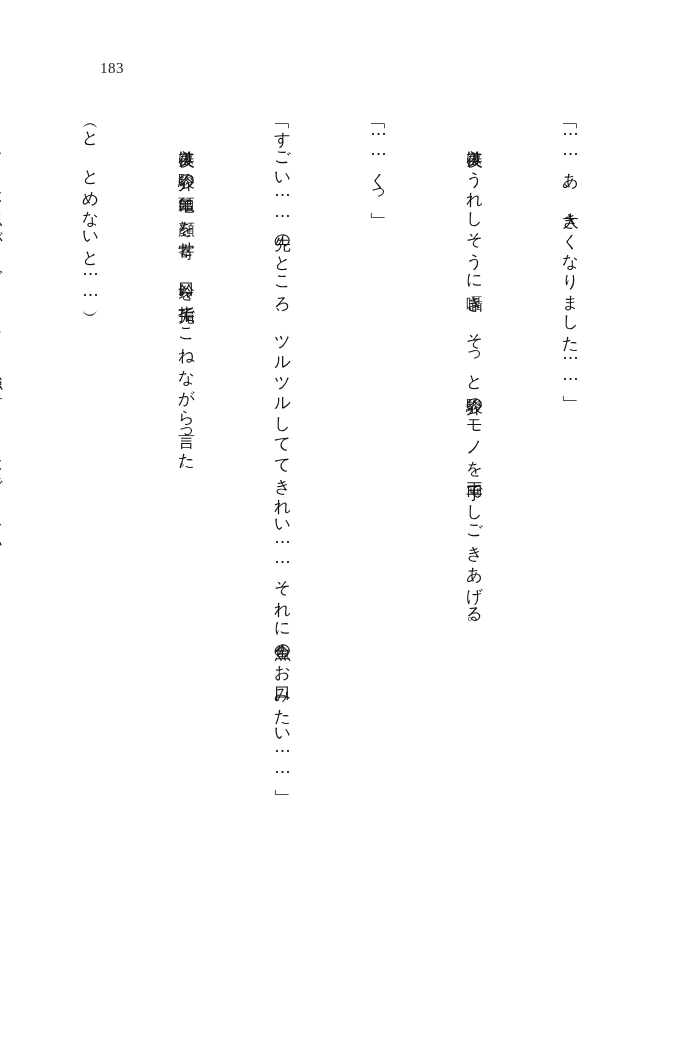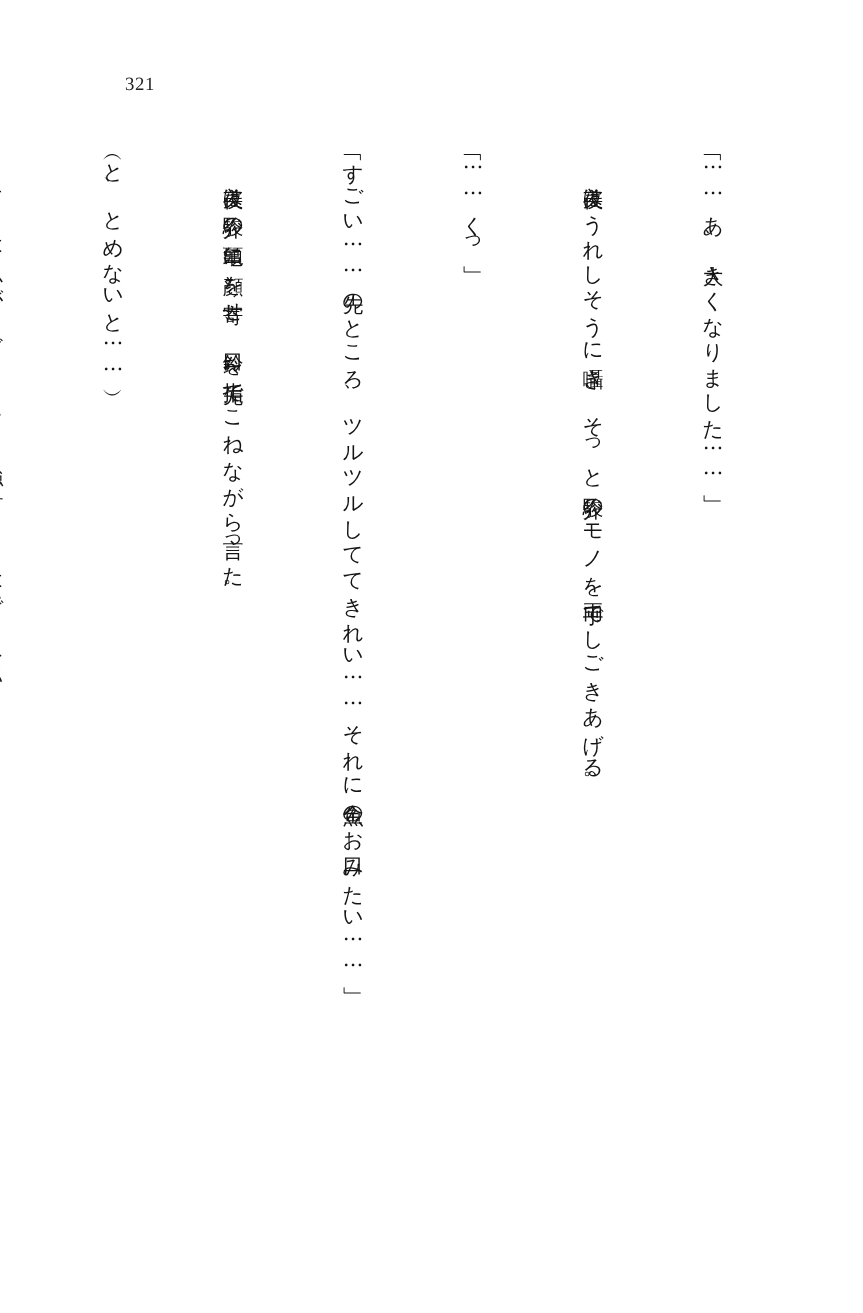--- a/index.html
+++ b/index.html
@@ -48,21 +48,21 @@
   .para {
     margin: 0;
     padding: 0;
   }
 </style>
 </head>
 <body>
 
 <div class="page">
 
-  <div class="page-number">321</div>
+  <div class="page-number">183</div>
 
   <div class="body-text">
     <p class="para">「……あ、大きくなりました……」</p>
     <p class="para">　美夜はうれしそうに囁き、そっと駿介のモノを両手でしごきあげる。</p>
     <p class="para">「……くっ」</p>
     <p class="para">「すごい……先のところ、ツルツルしててきれい……それに金魚のお口みたい……」</p>
     <p class="para">　美夜は駿介の亀頭に顔を寄せ、鈴口を指先でこねながら言った。</p>
     <p class="para">（と、とめないと……）</p>
     <p class="para">　そうは思うが、どうしても強く言うことはできない。</p>
     

